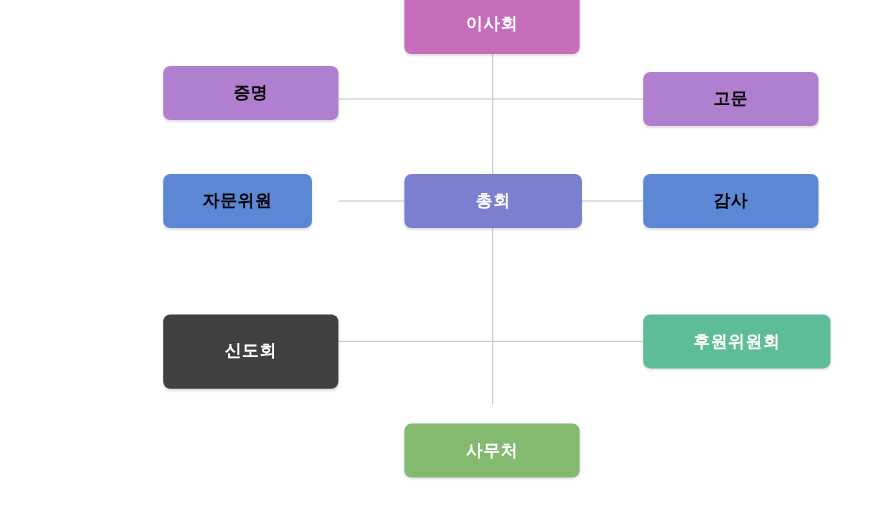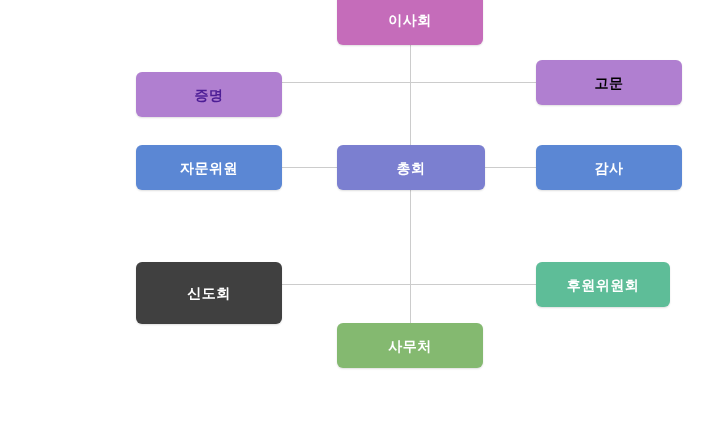--- a/index.html
+++ b/index.html
@@ -51,22 +51,22 @@
   <div id="connector-layer">
       <div class="conn conn-v" style="left: 363px; top: 45px; height: 100px; background: rgb(204, 204, 204);"></div>
       <div class="conn conn-h" style="left: 235px; top: 82px; width: 254px; background: rgb(204, 204, 204);"></div>
       <div class="conn conn-h" style="left: 235px; top: 167px; width: 55px; background: rgb(204, 204, 204);"></div>
       <div class="conn conn-h" style="left: 436px; top: 167px; width: 53px; background: rgb(204, 204, 204);"></div>
       <div class="conn conn-v" style="left: 363px; top: 190px; height: 147px; background: rgb(204, 204, 204);"></div>
       <div class="conn conn-h" style="left: 235px; top: 284px; width: 254px; background: rgb(204, 204, 204);"></div>
     </div>
   <div id="node-layer">
       <div class="node" style="left: 290px; top: -6px; width: 146px; height: 51px; background: rgb(197, 108, 186); color: rgb(255, 255, 255);">이사회</div>
-      <div class="node" style="left: 89px; top: 72px; width: 146px; height: 45px; background: rgb(176, 127, 208); color: #4c1d95;">증명</div>
+      <div class="node" style="left: 89px; top: 55px; width: 146px; height: 45px; background: rgb(176, 127, 208); color: #000000;">증명</div>
       <div class="node" style="left: 489px; top: 60px; width: 146px; height: 45px; background: rgb(176, 127, 208); color: #000000;">고문</div>
-      <div class="node" style="left: 89px; top: 145px; width: 146px; height: 45px; background: rgb(91, 135, 212); color: #ffffff;">자문위원</div>
+      <div class="node" style="left: 89px; top: 145px; width: 124px; height: 45px; background: rgb(91, 135, 212); color: #000000;">자문위원</div>
       <div class="node" style="left: 290px; top: 145px; width: 148px; height: 45px; background: rgb(123, 127, 208); color: rgb(255, 255, 255);">총회</div>
-      <div class="node" style="left: 489px; top: 145px; width: 146px; height: 45px; background: rgb(91, 135, 212); color: #ffffff;">감사</div>
+      <div class="node" style="left: 489px; top: 145px; width: 146px; height: 45px; background: rgb(91, 135, 212); color: #000000;">감사</div>
       <div class="node" style="left: 89px; top: 262px; width: 146px; height: 62px; background: #404040; color: rgb(255, 255, 255);">신도회</div>
-      <div class="node" style="left: 489px; top: 262px; width: 134px; height: 45px; background: rgb(94, 189, 152); color: rgb(255, 255, 255);">후원위원회</div>
-      <div class="node" style="left: 290px; top: 323px; width: 146px; height: 45px; background: rgb(132, 185, 112); color: rgb(255, 255, 255);">사무처</div>
+      <div class="node" style="left: 489px; top: 262px; width: 156px; height: 45px; background: rgb(94, 189, 152); color: rgb(255, 255, 255);">후원위원회</div>
+      <div class="node" style="left: 290px; top: 353px; width: 146px; height: 45px; background: rgb(132, 185, 112); color: rgb(255, 255, 255);">사무처</div>
     </div>
 </div>
 
 </body></html>

